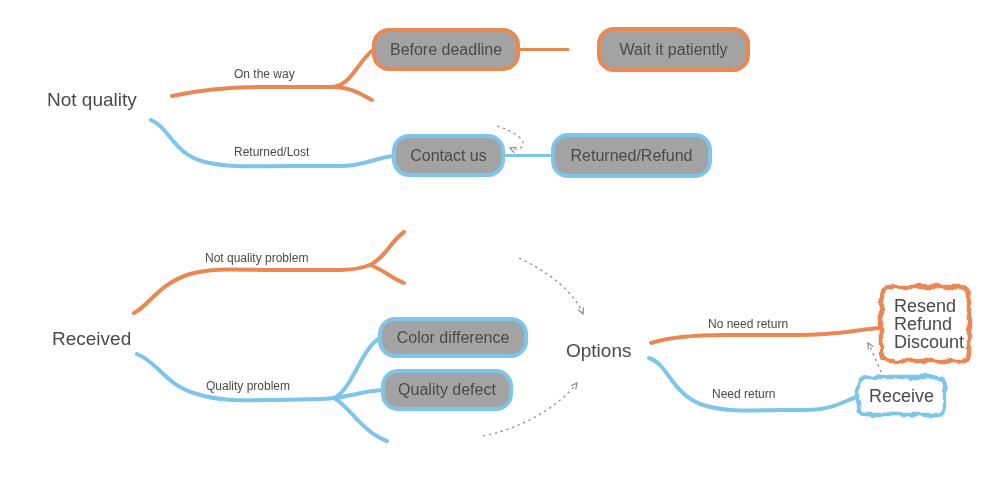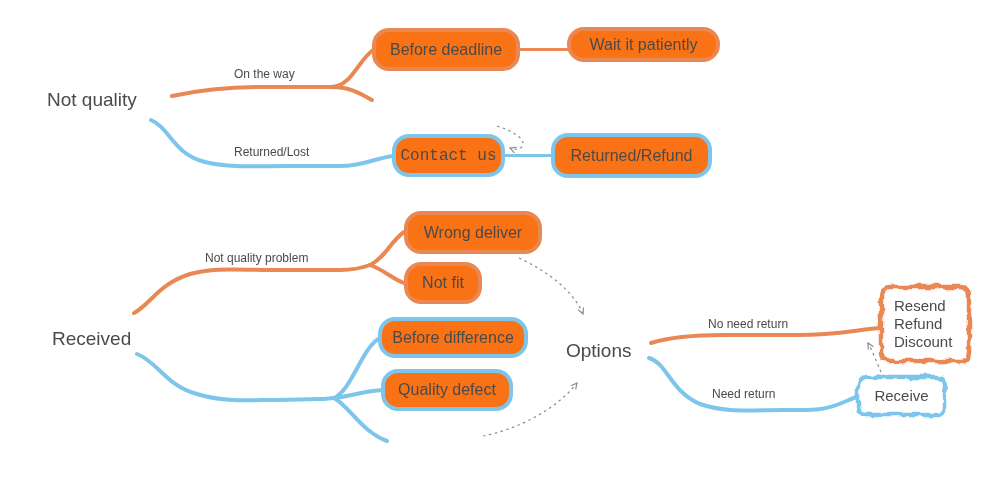--- a/index.html
+++ b/index.html
@@ -5,41 +5,41 @@
   html,body { margin:0; padding:0; background:#ffffff; }
   .canvas {
     position:relative; width:1000px; height:491px; background:#ffffff;
     font-family:"Liberation Sans","DejaVu Sans",sans-serif;
     color:var(--color-text,#4a4a4a); overflow:hidden;
   }
   .canvas svg { position:absolute; left:0; top:0; }
   .root-label { position:absolute; font-size:19px; white-space:nowrap; }
   .branch-label { position:absolute; font-size:12px; white-space:nowrap; }
   .node-box {
-    position:absolute; box-sizing:border-box; background:#f97316;
+    position:absolute; box-sizing:border-box; background:#a3a3a3;
     display:flex; align-items:center; justify-content:center;
     border-radius:17px; font-size:16px; white-space:nowrap;
   }
   .node-box.orange { border:4px solid var(--color-orange,#e98853); }
   .node-box.blue   { border:4px solid var(--color-blue,#7ec5eb); }
   .edge { fill:none; stroke-width:4; stroke-linecap:round; }
   .edge.orange { stroke:var(--color-orange,#e98853); }
   .edge.blue   { stroke:var(--color-blue,#7ec5eb); }
   .stub { stroke-width:3.2; }
   .dash {
     fill:none; stroke:var(--color-arrow,#8a8a8a);
     stroke-width:1.2; stroke-dasharray:2.5 3.5;
   }
   .arrowhead { fill:none; stroke:var(--color-arrow,#8a8a8a); stroke-width:1.4; }
   .scribble { fill:#ffffff; stroke-width:4.5; filter:url(#rough); }
   .scribble.orange { stroke:var(--color-orange,#e98853); }
   .scribble.blue   { stroke:var(--color-blue,#7ec5eb); }
   .scribble-text {
     position:absolute; display:flex; flex-direction:column;
-    justify-content:center; font-size:15px; line-height:18px;
+    justify-content:center; font-size:18px; line-height:18px;
   }
   .scribble-text.left { align-items:flex-start; padding-left:13px; box-sizing:border-box; }
   .scribble-text.center { align-items:center; }
 </style>
 </head>
 <body>
 
 <div class="canvas">
 
   <svg width="1000" height="491" viewBox="0 0 1000 491">
@@ -80,31 +80,30 @@
     <rect class="scribble blue" x="858" y="377" width="87" height="38" rx="8"></rect>
   </svg>
 
   <div class="root-label" style="left:47px; top:89px;">Not quality</div>
   <div class="root-label" style="left:52px; top:328px;">Received</div>
   <div class="root-label" style="left:566px; top:340px;">Options</div>
 
   <div class="branch-label" style="left:234px; top:67px;">On the way</div>
   <div class="branch-label" style="left:234px; top:145px;">Returned/Lost</div>
   <div class="branch-label" style="left:205px; top:251px;">Not quality problem</div>
+  <div class="branch-label" style="left:206px; top:379px;">Quality problem</div>
   <div class="branch-label" style="left:708px; top:317px;text-align:right;">No need return</div>
   <div class="branch-label" style="left:712px; top:387px;">Need return</div>
 
   <div class="node-box orange" style="left:372px; top:28px; width:148px; height:43px;">Before deadline</div>
-  <div class="node-box orange" style="left:567px; top:27px; width:153px; height:35px;">Wait it patiently</div>
-  <div class="node-box blue" style="left:392px; top:134px; width:113px; height:43px;font-family:Liberation Mono, monospace;">Contact us</div>
+  <div class="node-box orange" style="left:597px; top:27px; width:153px; height:45px;">Wait it patiently</div>
+  <div class="node-box blue" style="left:392px; top:134px; width:113px; height:43px;">Contact us</div>
   <div class="node-box blue" style="left:551px; top:133px; width:161px; height:45px;">Returned/Refund</div>
 
-  <div class="node-box orange" style="left:404px; top:211px; width:138px; height:43px;">Wrong deliver</div>
-  <div class="node-box orange" style="left:404px; top:262px; width:78px; height:42px;">Not fit</div>
-  <div class="node-box blue" style="left:378px; top:317px; width:150px; height:41px;">Before difference</div>
+  <div class="node-box blue" style="left:378px; top:317px; width:150px; height:41px;">Color difference</div>
   <div class="node-box blue" style="left:381px; top:369px; width:132px; height:42px;">Quality defect</div>
 
   <div class="scribble-text left" style="left:881px; top:287px; width:88px; height:74px;">
     <span>Resend</span>
     <span>Refund</span>
     <span>Discount</span>
   </div>
   <div class="scribble-text center" style="left:858px; top:377px; width:87px; height:38px;text-align:center;">
     <span>Receive</span>
   </div>

